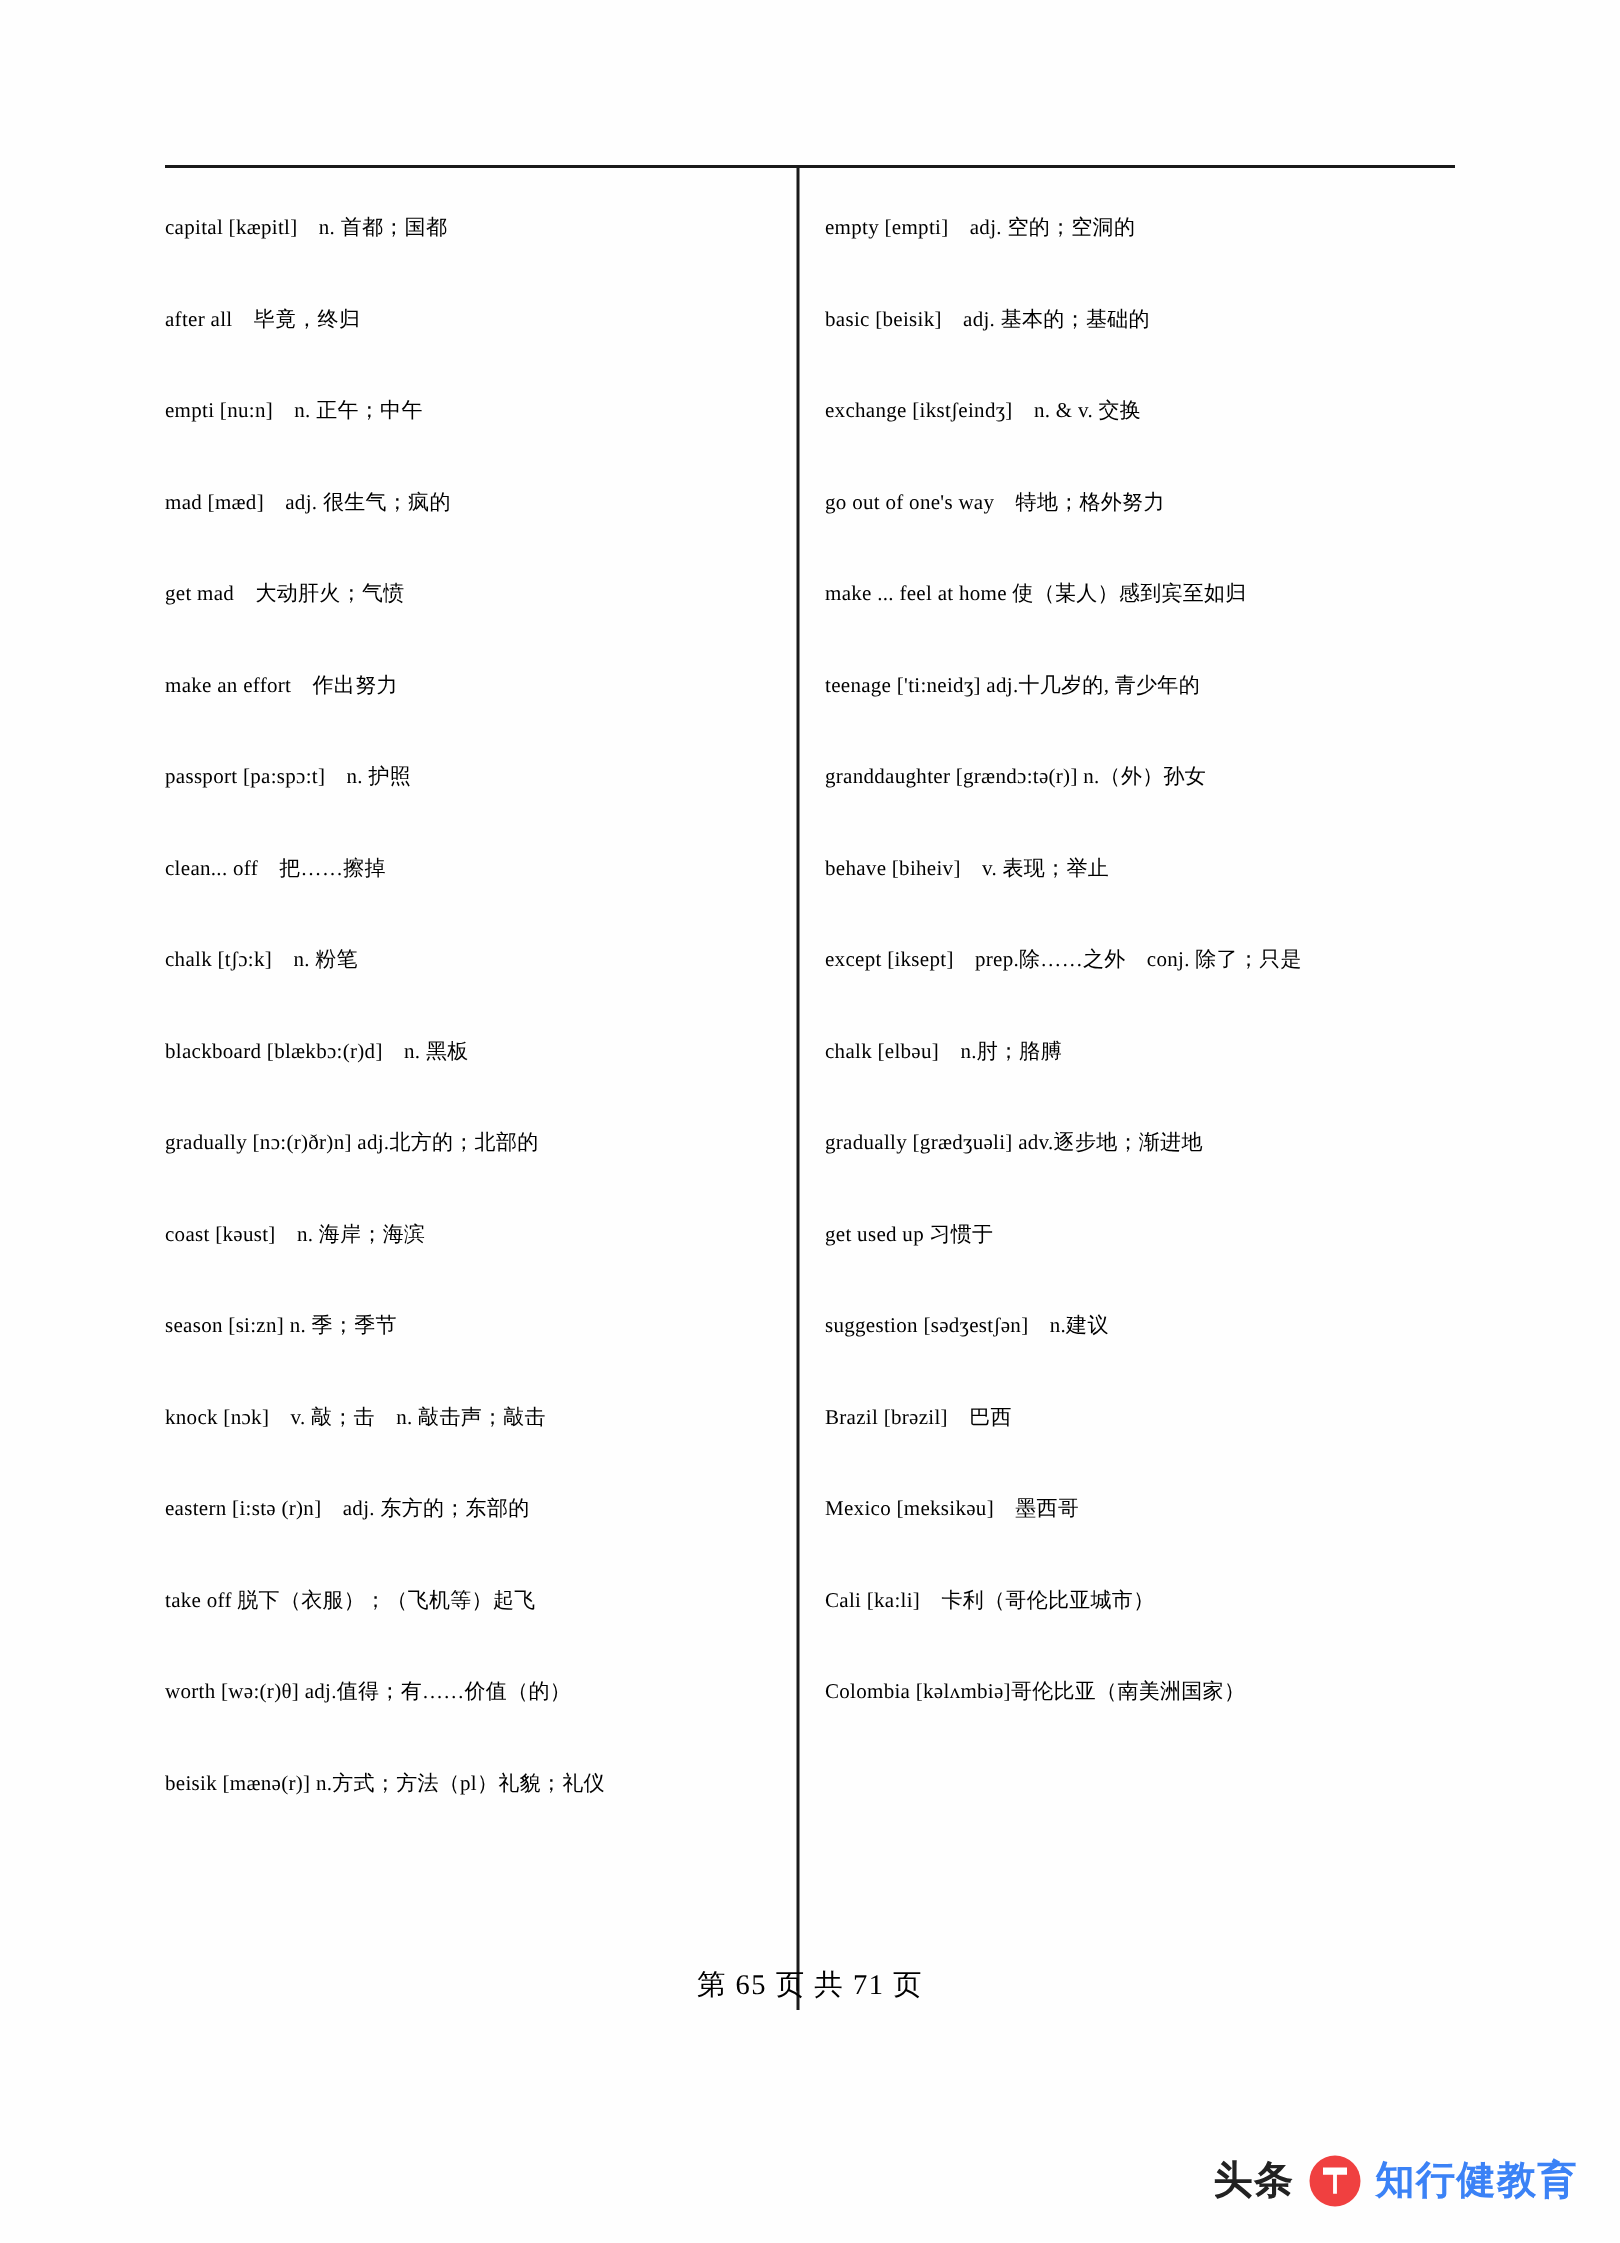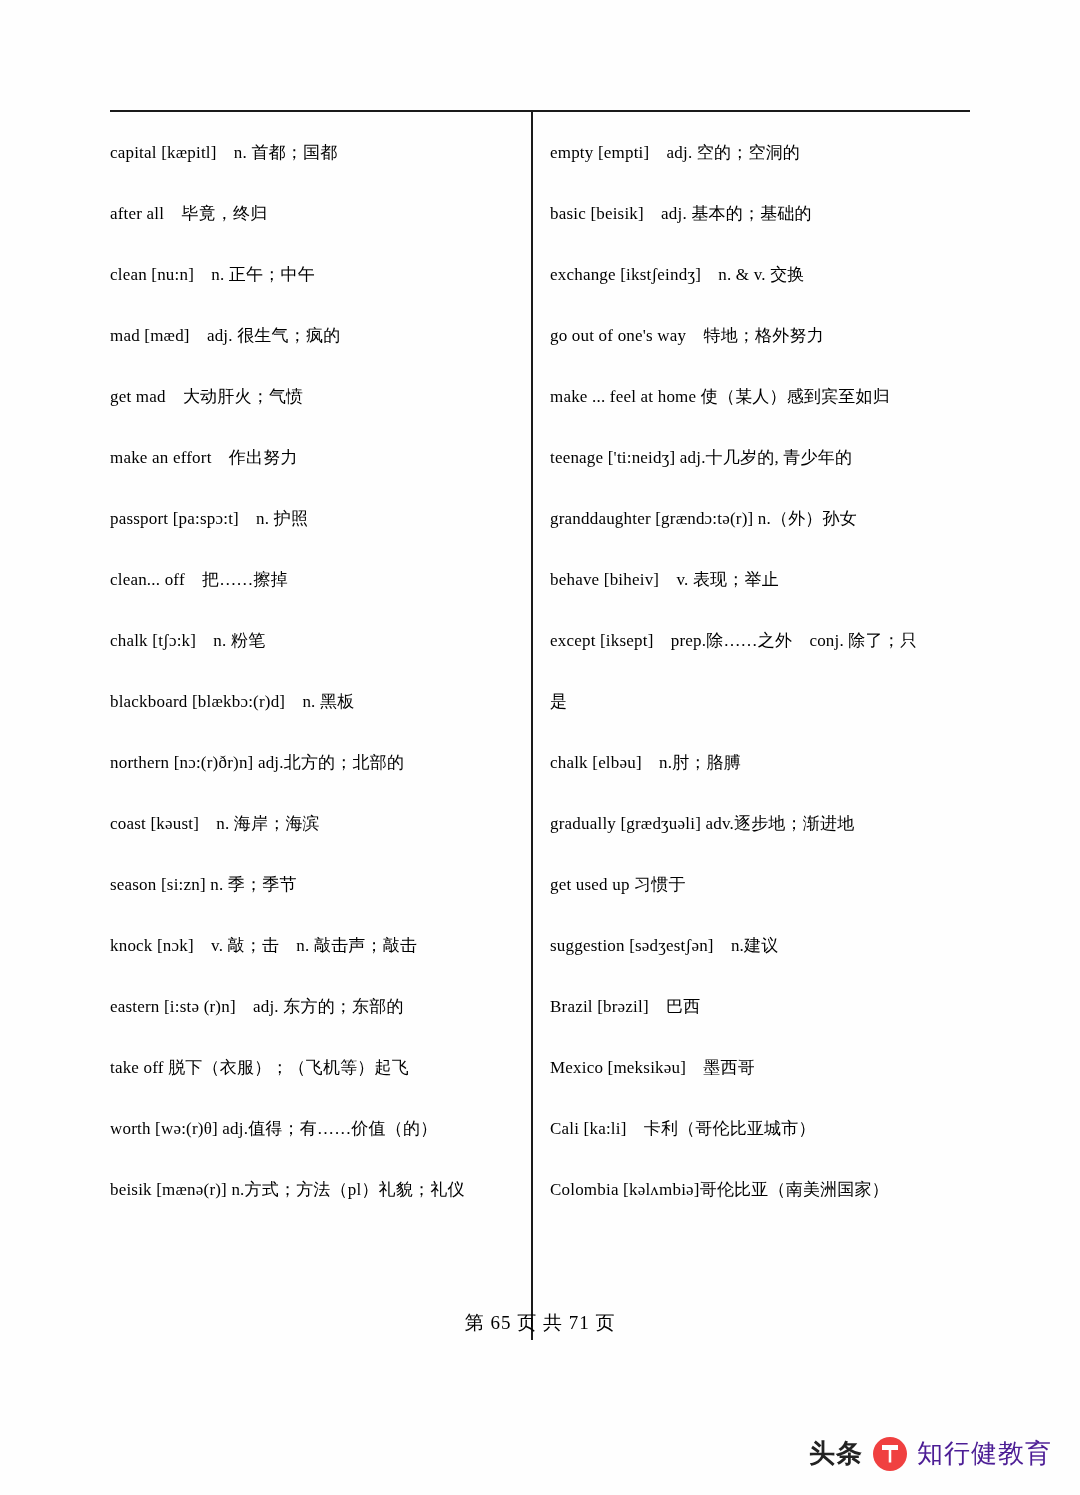--- a/index.html
+++ b/index.html
@@ -50,21 +50,21 @@
   }
   .divider {
     position: absolute;
     left: 531px;
     top: 110px;
     width: 2px;
     height: 1230px;
     background: #1a1a1a;
   }
   .entry {
-    font-size: 17px;
+    font-size: 14px;
     line-height: 61px;
     white-space: pre-wrap;
     letter-spacing: 0.2px;
   }
   .footer {
     position: absolute;
     left: 0;
     top: 1310px;
     width: 1080px;
     text-align: center;
@@ -99,46 +99,46 @@
     position: absolute;
     left: 9px;
     top: 8px;
     width: 16px;
     height: 18px;
     background: #fff;
     clip-path: polygon(0 0, 100% 0, 100% 30%, 58% 30%, 58% 100%, 42% 100%, 42% 30%, 0 30%);
   }
   .wm-brand {
     font-size: 26px;
-    font-weight: normal;
-    color: #4c1d95;
+    font-weight: bold;
+    color: #3b82f6;
     letter-spacing: 1px;
   }
 </style>
 </head>
 <body>
 
 <div class="page">
 
   <div class="top-rule"></div>
   <div class="divider"></div>
 
   <div class="columns">
     <div class="col col-left">
       <div class="entry">capital [kæpitl]　n. 首都；国都</div>
       <div class="entry">after all　毕竟，终归</div>
-      <div class="entry">clean [nu:n]　n. 正午；中午</div>
+      <div class="entry">empti [nu:n]　n. 正午；中午</div>
       <div class="entry">mad [mæd]　adj. 很生气；疯的</div>
       <div class="entry">get mad　大动肝火；气愤</div>
       <div class="entry">make an effort　作出努力</div>
       <div class="entry">passport [pa:spɔ:t]　n. 护照</div>
       <div class="entry">clean... off　把……擦掉</div>
       <div class="entry">chalk [tʃɔ:k]　n. 粉笔</div>
       <div class="entry">blackboard [blækbɔ:(r)d]　n. 黑板</div>
-      <div class="entry">northern [nɔ:(r)ðr)n] adj.北方的；北部的</div>
+      <div class="entry">gradually [nɔ:(r)ðr)n] adj.北方的；北部的</div>
       <div class="entry">coast [kəust]　n. 海岸；海滨</div>
       <div class="entry">season [si:zn] n. 季；季节</div>
       <div class="entry">knock [nɔk]　v. 敲；击　n. 敲击声；敲击</div>
       <div class="entry">eastern [i:stə (r)n]　adj. 东方的；东部的</div>
       <div class="entry">take off 脱下（衣服）；（飞机等）起飞</div>
       <div class="entry">worth [wə:(r)θ] adj.值得；有……价值（的）</div>
       <div class="entry">beisik [mænə(r)] n.方式；方法（pl）礼貌；礼仪</div>
     </div>
 
     <div class="col col-right">

